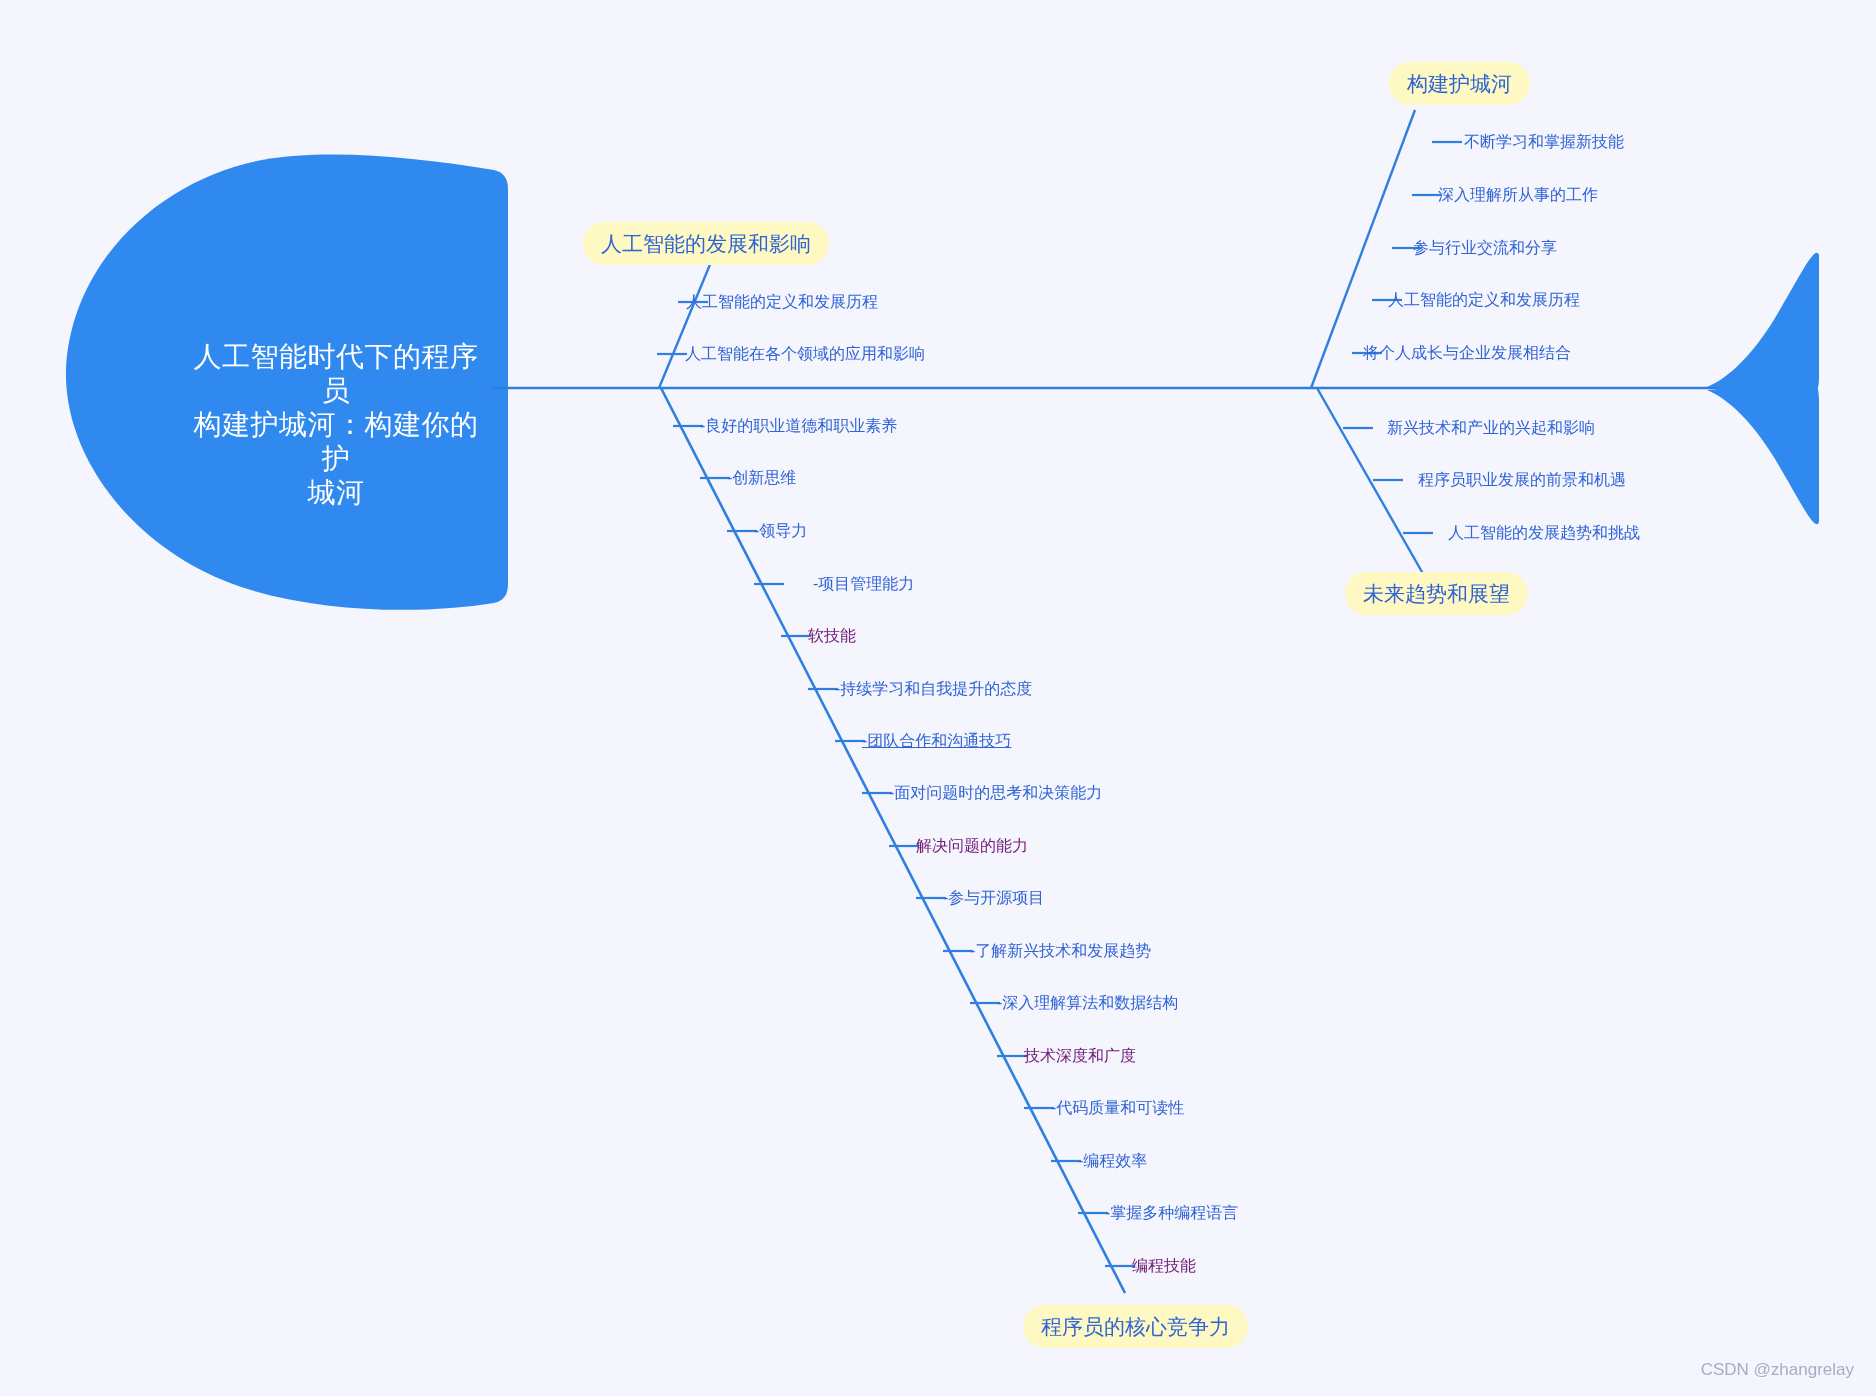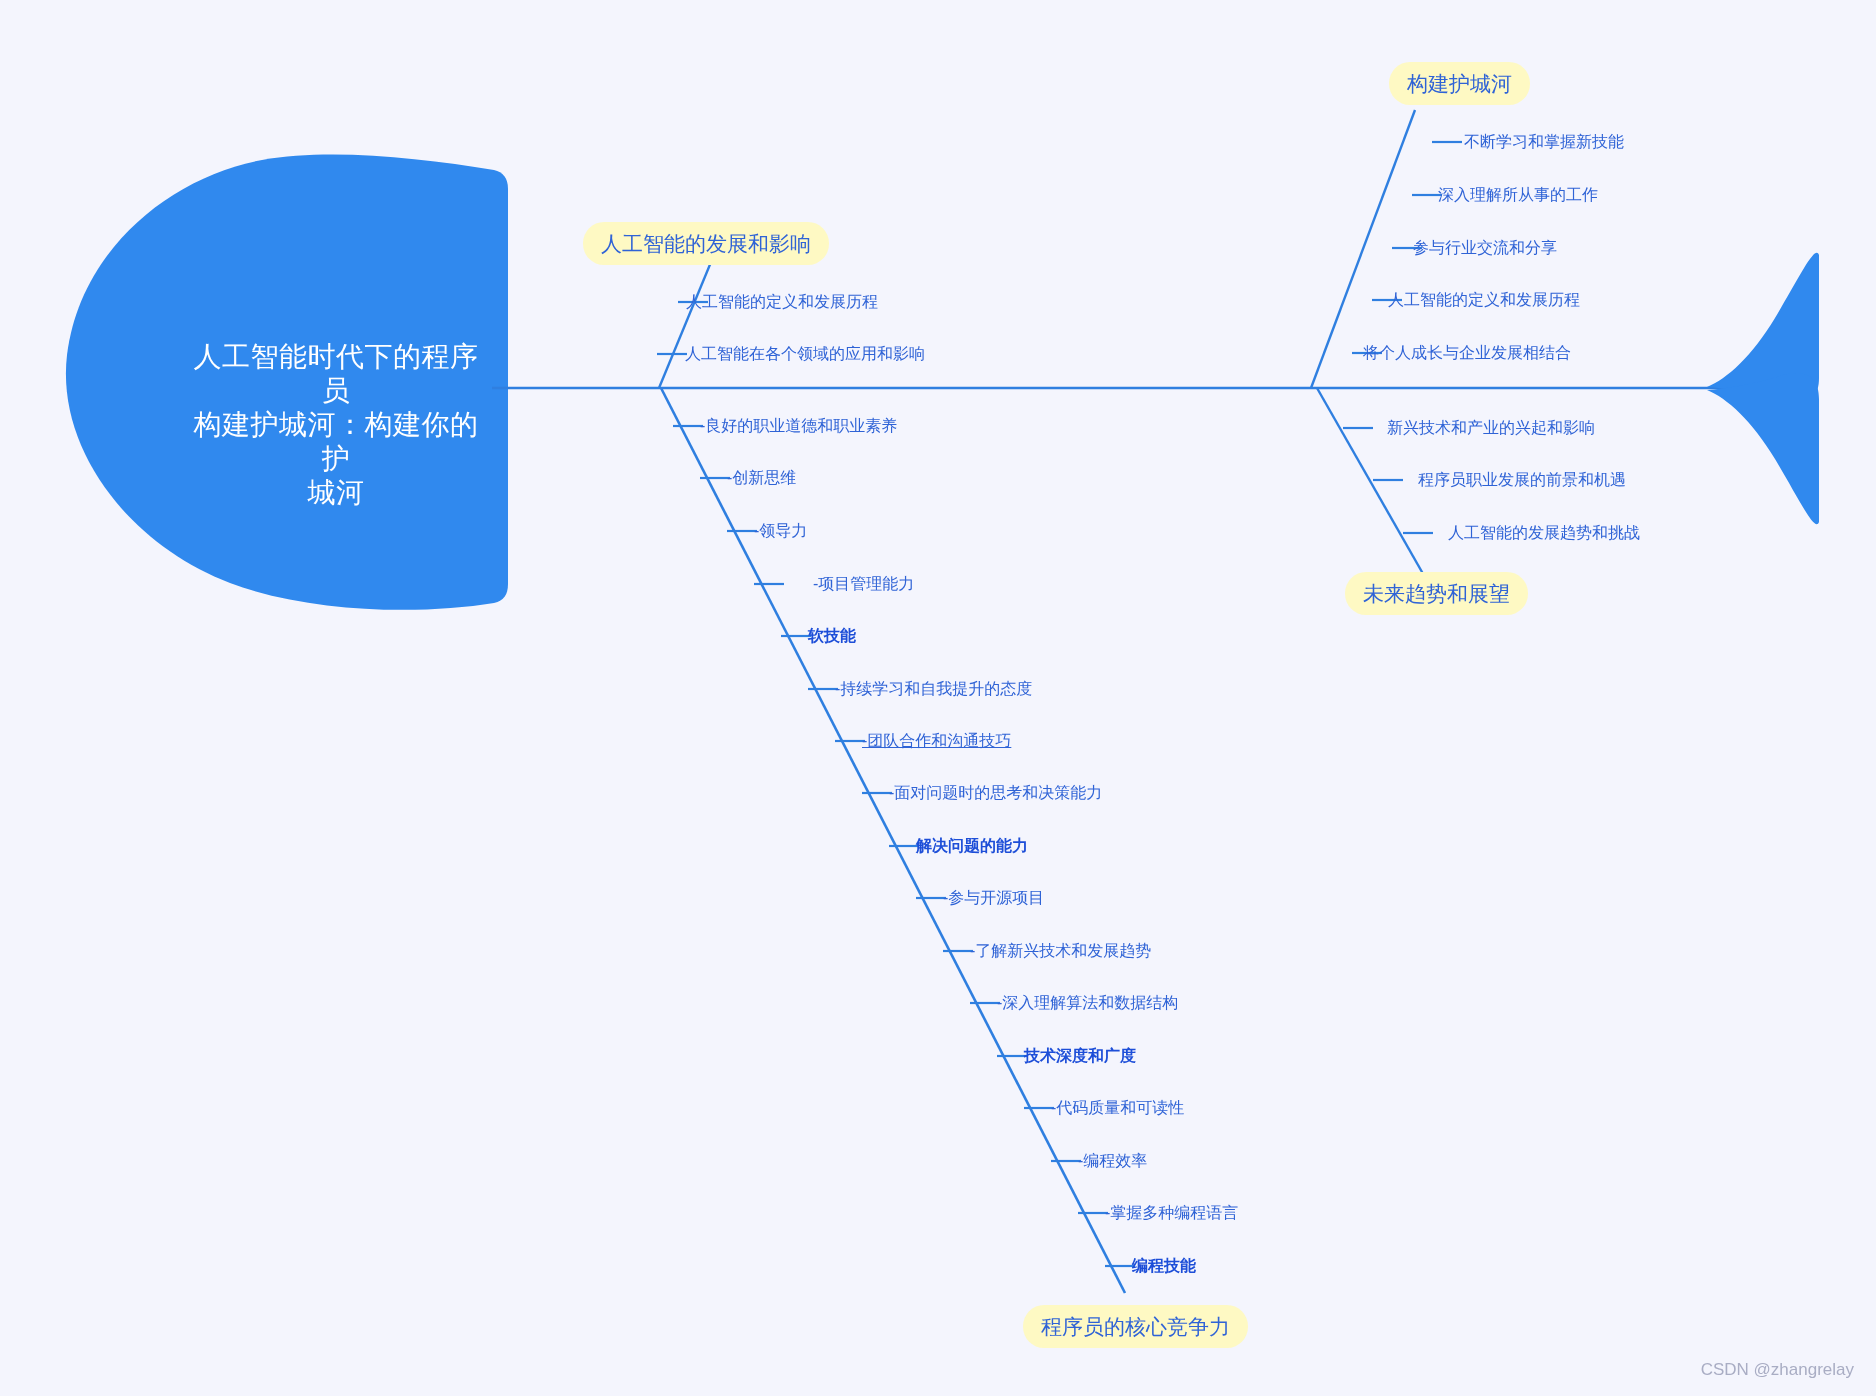--- a/index.html
+++ b/index.html
@@ -58,21 +58,21 @@
   }
 
   
   .leaf {
     position: absolute;
     color: #2f63d6;
     font-size: 16px;
     line-height: 1;
     white-space: nowrap;
   }
-  .leaf.header-leaf { color: #1d4ed8; font-weight: bold; }
+  .leaf.header-leaf { color: #701a75; }
 
   .watermark {
     position: absolute;
     right: 22px;
     bottom: 18px;
     color: #a9adc4;
     font-size: 17px;
     line-height: 1;
     white-space: nowrap;
   }

